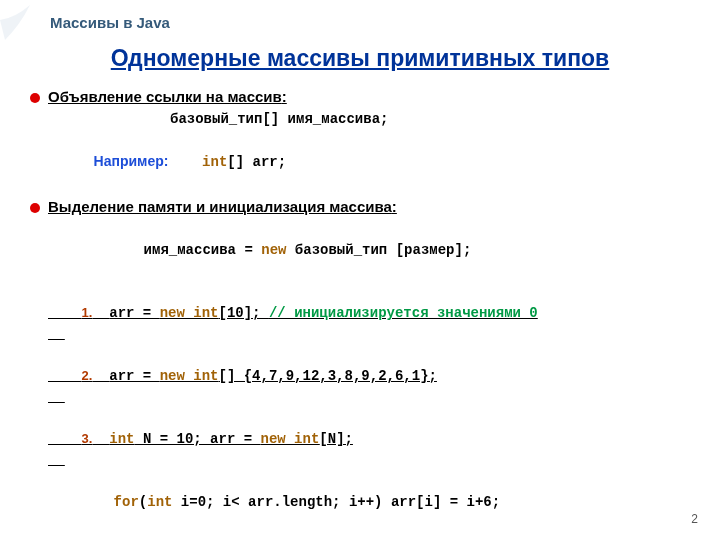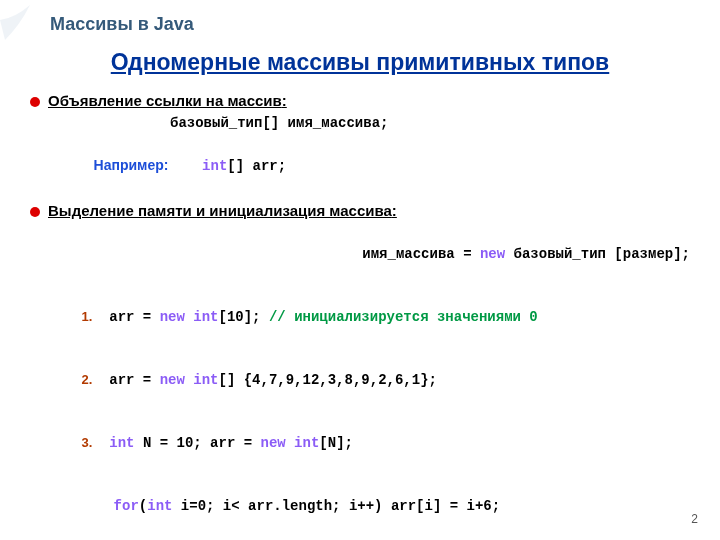--- a/index.html
+++ b/index.html
@@ -12,21 +12,21 @@
     color: #000;
     position: relative;
     overflow: hidden;
   }
   .slide {
     padding: 10px 30px 10px 30px;
   }
   .topic {
     color: #355a7a;
     font-weight: bold;
-    font-size: 18px;
+    font-size: 15px;
     margin-left: 20px;
     margin-bottom: 14px;
     margin-top: 4px;
   }
   .title {
     color: #003399;
     font-weight: bold;
     font-size: 23px;
     text-decoration: underline;
     text-align: center;
@@ -56,25 +56,25 @@
   }
   .code-line {
     font-family: "Courier New", monospace;
     font-weight: bold;
     font-size: 14px;
     line-height: 1.5;
     white-space: pre;
   }
   .indent1 { margin-left: 140px; }
   .indent-ex { margin-left: 30px; }
-  .indent-syn { margin-left: 80px; text-align: right; }
-  .indent-num { margin-left: 18px; }
+  .indent-syn { margin-left: 80px; }
+  .indent-num { margin-left: 18px; text-decoration: underline; }
   .indent-sub { margin-left: 50px; }
   .example-label { color: #1d4ed8; font-weight: bold; font-family: Arial, sans-serif; }
-  .kw { color: #8b5cf6; }
+  .kw { color: #a16207; }
   .comment { color: #009944; }
   .num-marker { color: #b23a00; font-family: Arial, sans-serif; font-size: 13px; }
   .page-num {
     position: absolute;
     bottom: 14px;
     right: 22px;
     font-size: 12px;
     color: #555;
     font-family: Arial, sans-serif;
   }

